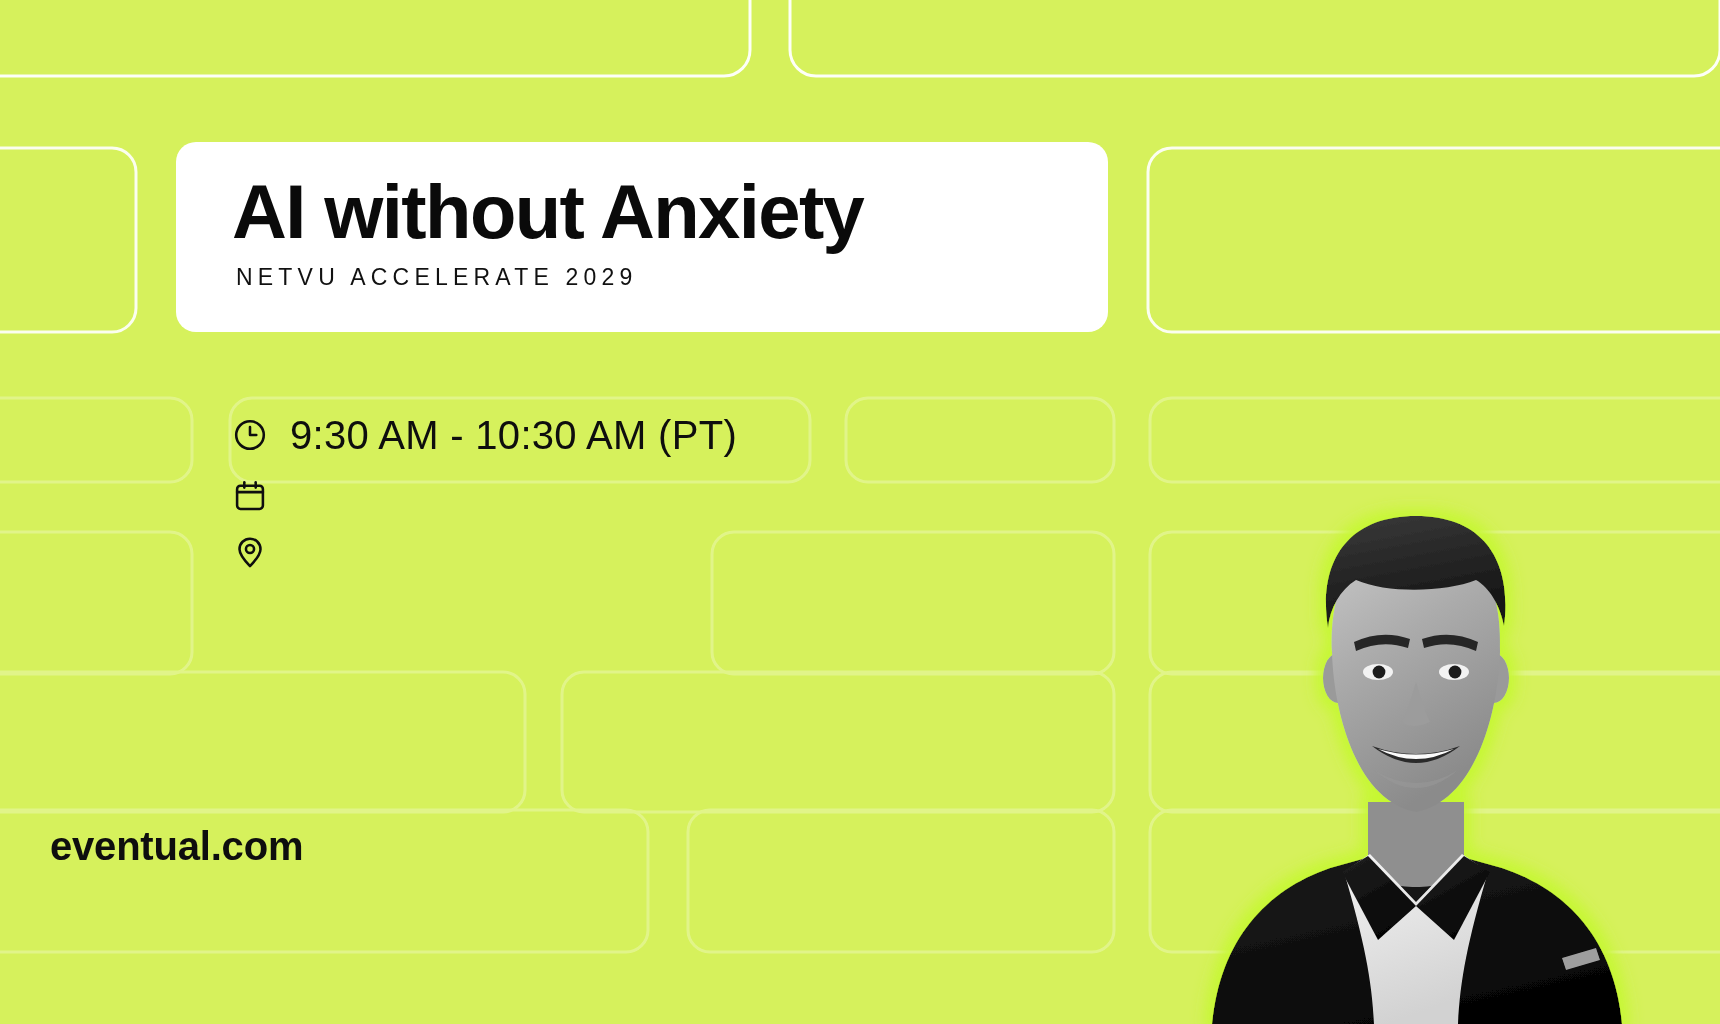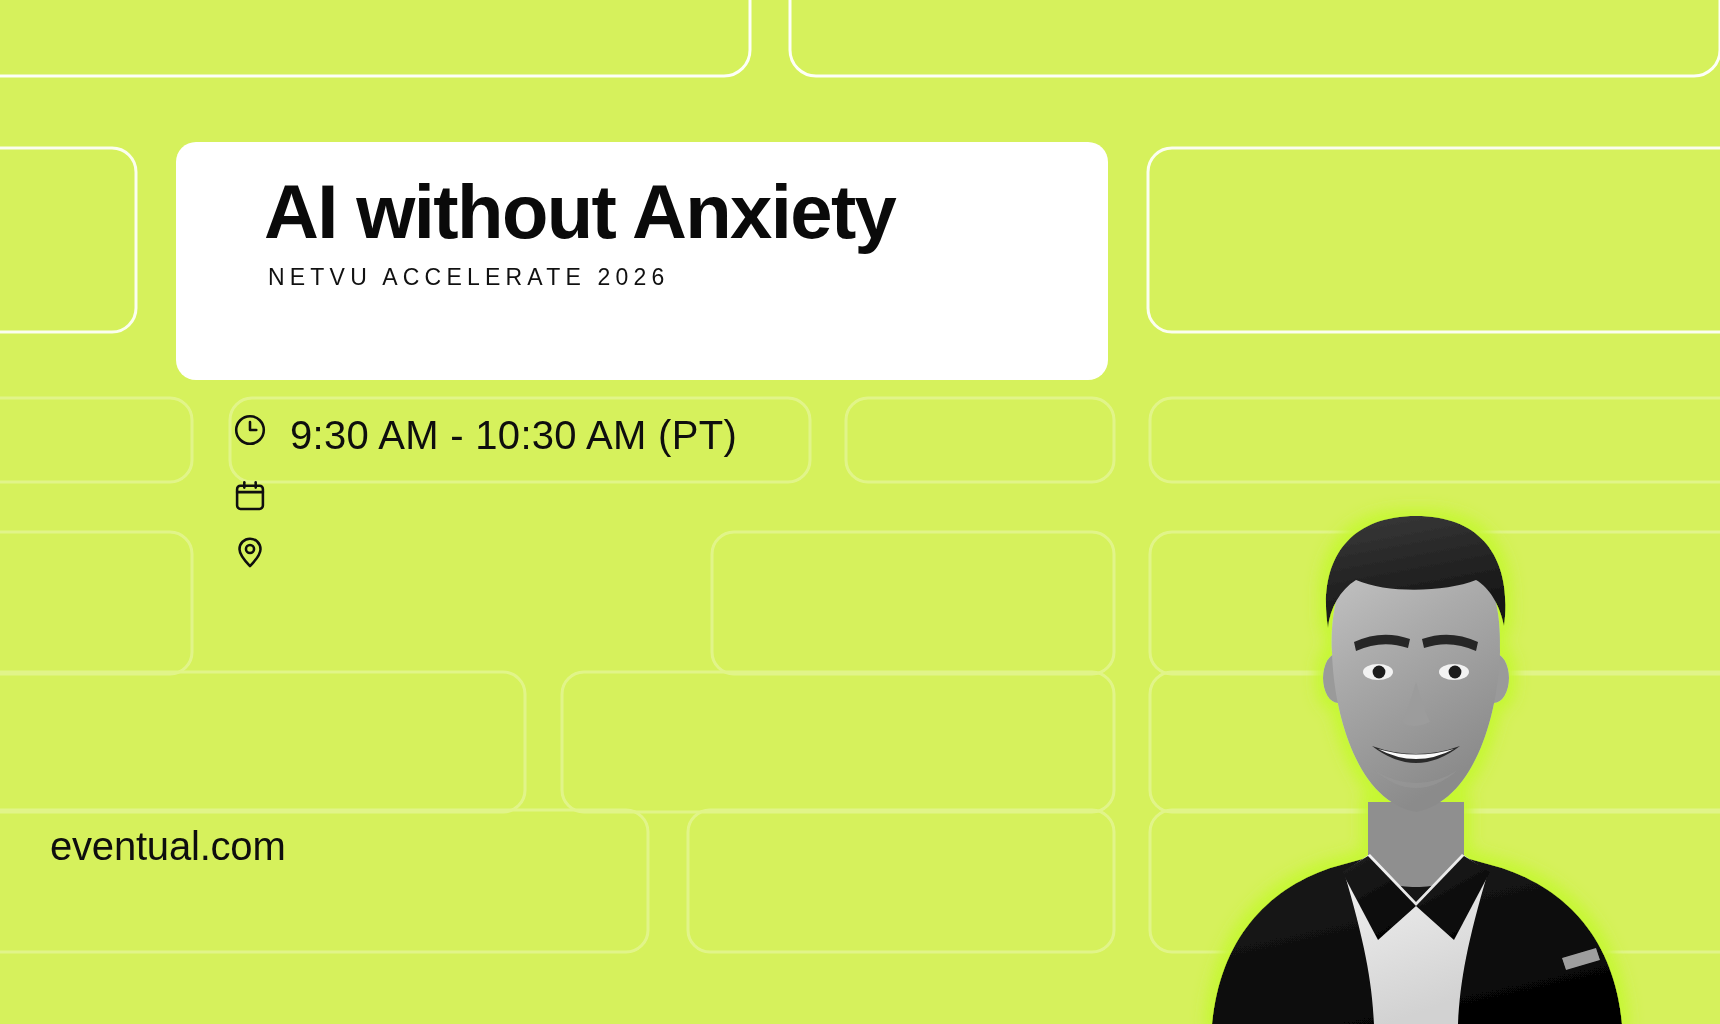--- a/index.html
+++ b/index.html
@@ -24,25 +24,25 @@
     height: 100%;
     pointer-events: none;
   }
 
   
   #title-card {
     position: absolute;
     left: 176px;
     top: 142px;
     width: 932px;
-    height: 238px;
+    height: 190px;
     background: #ffffff;
     border-radius: 20px;
     box-sizing: border-box;
-    padding: 26px 56px 0 88px;
+    padding: 26px 56px 0 56px;
   }
   #event-title {
     margin: 0;
     font-size: 76px;
     line-height: 88px;
     font-weight: 700;
     letter-spacing: -1.6px;
     color: #0a0a0a;
     white-space: nowrap;
   }
@@ -60,20 +60,21 @@
   #event-details {
     position: absolute;
     left: 232px;
     top: 412px;
     display: flex;
     flex-direction: column;
     gap: 20px;
   }
   .detail-row {
     display: flex;
+    align-items: center;
     gap: 22px;
   }
   .detail-icon {
     width: 36px;
     height: 36px;
     flex: 0 0 36px;
     display: block;
     color: #0e0e0e;
   }
   .detail-icon svg { display: block; width: 100%; height: 100%; }
@@ -86,21 +87,21 @@
     white-space: nowrap;
   }
 
   
   #footer-url {
     position: absolute;
     left: 50px;
     top: 822px;
     font-size: 40px;
     line-height: 48px;
-    font-weight: 400;
+    font-weight: 700;
     letter-spacing: -0.2px;
     color: #0e0e0e;
   }
 
   
   #speaker-portrait {
     position: absolute;
     right: 4px;
     bottom: 0;
     width: 600px;
@@ -138,21 +139,21 @@
       <rect x="1150" y="672" width="600" height="140" rx="22"></rect>
 
       <rect x="-120" y="810" width="768" height="142" rx="22"></rect>
       <rect x="688" y="810" width="426" height="142" rx="22"></rect>
       <rect x="1150" y="810" width="600" height="142" rx="22"></rect>
     </g>
   </svg>
 
   <div id="title-card">
     <h1 id="event-title">AI without Anxiety</h1>
-    <div id="event-subtitle">NETVU ACCELERATE 2026</div>
+    <div id="event-subtitle">NETVU ACCELERATE 2029</div>
   </div>
 
   <div id="event-details">
 
     <div class="detail-row">
       <span class="detail-icon">
         <svg viewBox="0 0 24 24" fill="none" stroke="currentColor" stroke-width="1.7" stroke-linecap="round" stroke-linejoin="round">
           <circle cx="12" cy="12" r="9.2"></circle>
           <path d="M12 6.6 V12 H16.2"></path>
         </svg>

